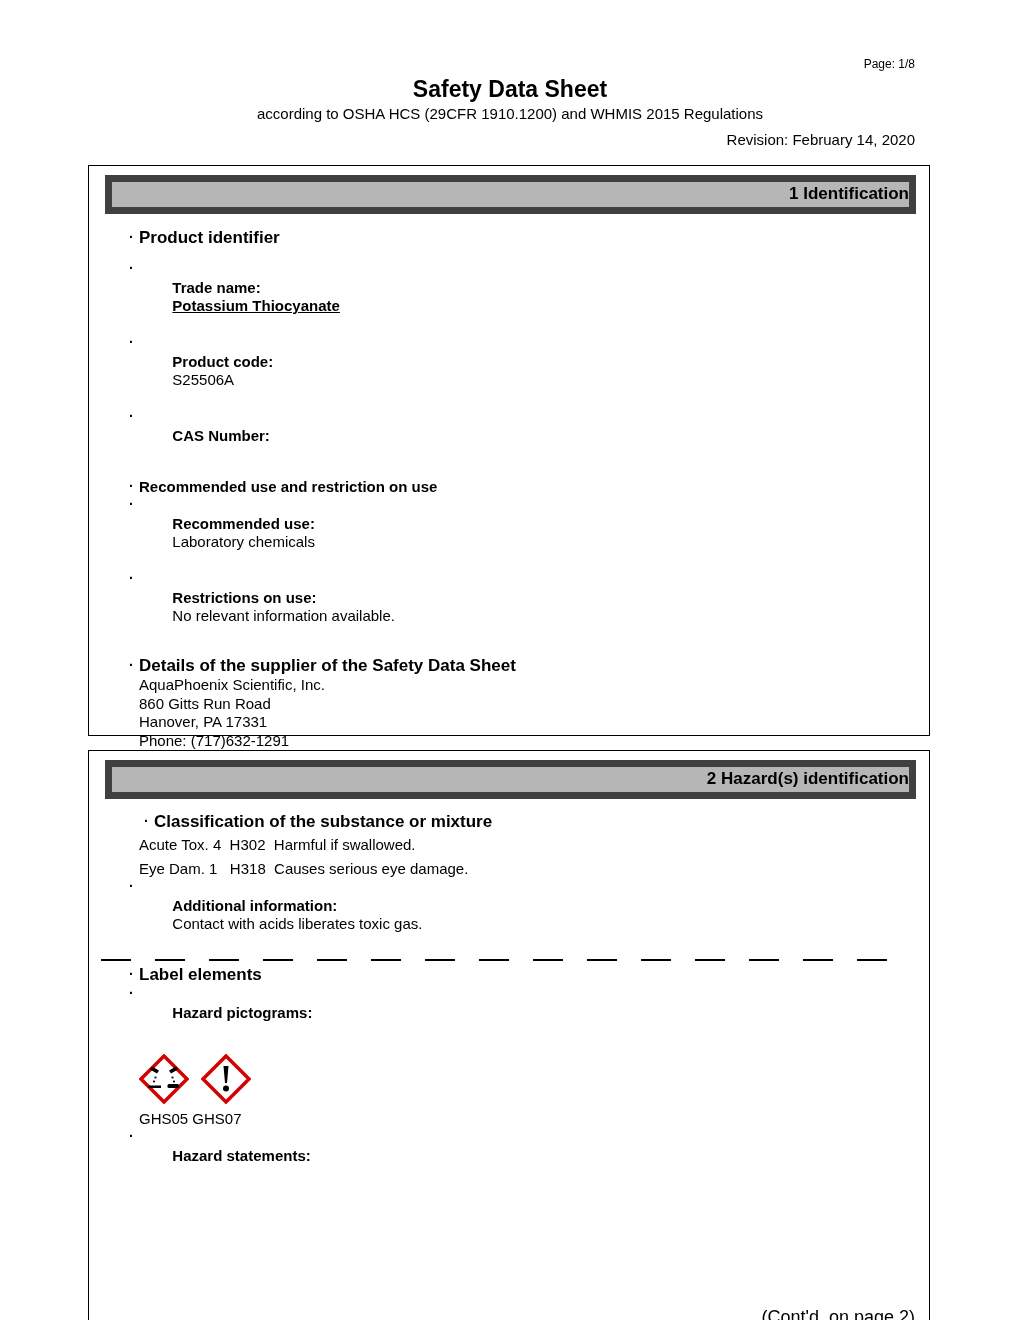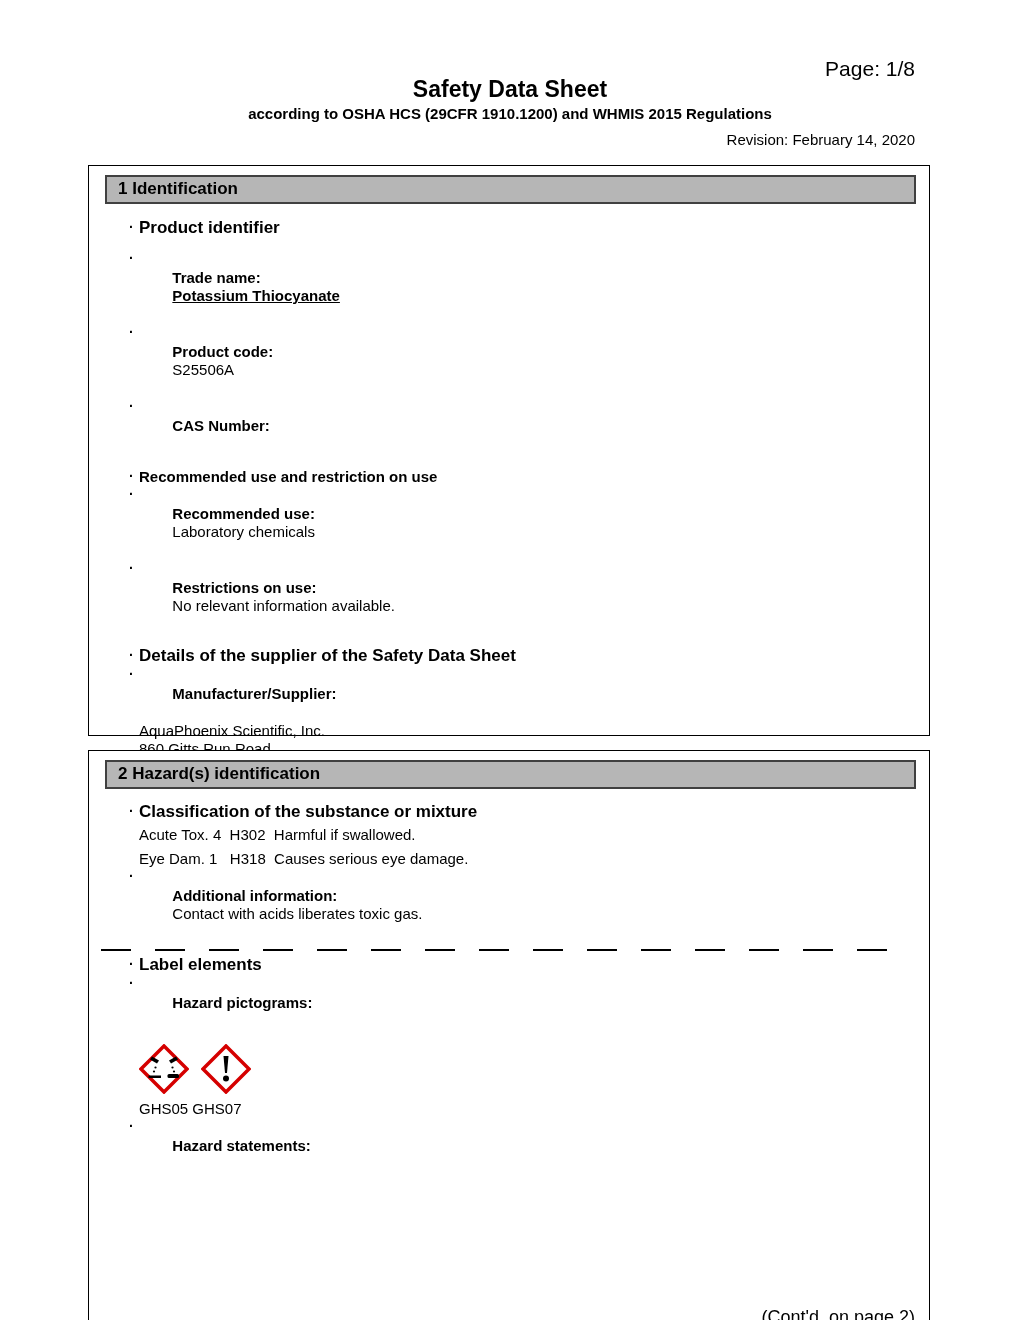--- a/index.html
+++ b/index.html
@@ -1,42 +1,42 @@
 <!DOCTYPE html>
 <html><head>
 <meta charset="utf-8">
 <style>
   * { margin:0; padding:0; box-sizing:border-box; }
   html,body { background:#fff; }
   .sheet {
     position:relative; width:1020px; height:1320px; background:#ffffff;
     font-family:"Liberation Sans","DejaVu Sans",sans-serif; color:#000; overflow:hidden;
   }
-  .page-num  { position:absolute; top:57px;  right:105px; font-size:21px; }
+  .page-num  { position:absolute; top:57px;  right:105px; font-size:12px; }
   .doc-title { position:absolute; top:76px;  left:0; width:100%; text-align:center; font-size:23px; font-weight:bold; }
-  .doc-subtitle { position:absolute; top:105px; left:0; width:100%; text-align:center; font-size:15px; font-weight:bold; }
+  .doc-subtitle { position:absolute; top:105px; left:0; width:100%; text-align:center; font-size:15px; font-weight:normal; }
   .revision  { position:absolute; top:131px; right:105px; font-size:15px; }
 
   .sec-box { position:absolute; left:88px; width:842px; border:1px solid #000; background:#fff; }
   .sec1 { top:165px; height:571px; }
   .sec2 { top:750px; height:584px; }
 
   .sec-header {
-    margin:9px 13px 0 16px; background:#b6b6b6; border:2px solid #404040;
-    font-size:17px; font-weight:bold; padding:2px 0 3px 11px;
+    margin:9px 13px 0 16px; background:#b6b6b6; border:7px solid #404040;
+    font-size:17px; font-weight:bold; padding:2px 0 3px 11px;text-align:right;
   }
 
   .content { padding:0 18px 0 50px; font-size:15px; line-height:18.5px; }
   .line { position:relative; white-space:pre-wrap; }
   .bullet::before { content:"·"; position:absolute; left:-10px; top:-1px; font-weight:bold; font-size:14px; }
   .b { font-weight:bold; }
   .u { text-decoration:underline; }
   .h1 { font-size:17px; font-weight:bold; line-height:20px; }
 
-  .mt14 { margin-top:14px; } .mt12 { margin-top:12px; } .mt13 { margin-top:13px; }
+  .mt14 { margin-top:14px; } .mt12 { margin-top:12px; } .mt13 { margin-top:13px;margin-left:15px; }
   .mt9  { margin-top:9px; }  .mt6  { margin-top:6px; }  .mt4  { margin-top:4px; }
   .mt5  { margin-top:5px; }
 
   .dash-sep {
     height:2px; margin:7px 0 4px -38px; width:797px;
     background:repeating-linear-gradient(90deg,#000 0,#000 30px,transparent 30px,transparent 54px);
   }
 
   .picto-row { display:flex; gap:12px; margin-top:13px; height:50px; align-items:center; }
   .picto { width:50px; height:50px; display:block; }
@@ -76,23 +76,20 @@
         <span class="b">Recommended use:</span>
         <span>Laboratory chemicals</span>
       </div>
       <div class="line bullet">
         <span class="b">Restrictions on use:</span>
         <span>No relevant information available.</span>
       </div>
 
       <div class="line h1 bullet mt12"><span>Details of the supplier of the Safety Data Sheet</span></div>
 
-      <div class="line bullet">
-        <span class="b">Manufacturer/Supplier:</span>
-      </div>
       <div class="line">AquaPhoenix Scientific, Inc.</div>
       <div class="line">860 Gitts Run Road</div>
       <div class="line">Hanover, PA 17331</div>
       <div class="line">Phone: (717)632-1291</div>
       <div class="line">Toll-Free: (866)632-1291</div>
       <div class="line">info@aquaphoenixsci.com</div>
 
       <div class="line bullet">
         <span class="b">Distributor:</span>
       </div>

